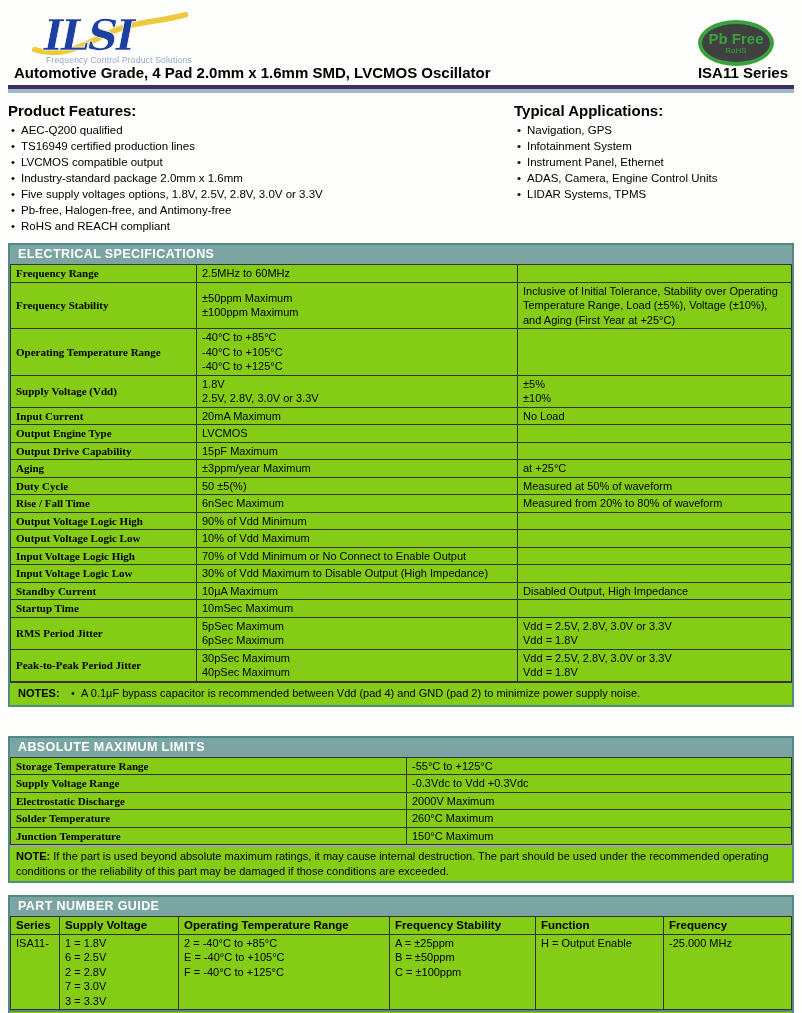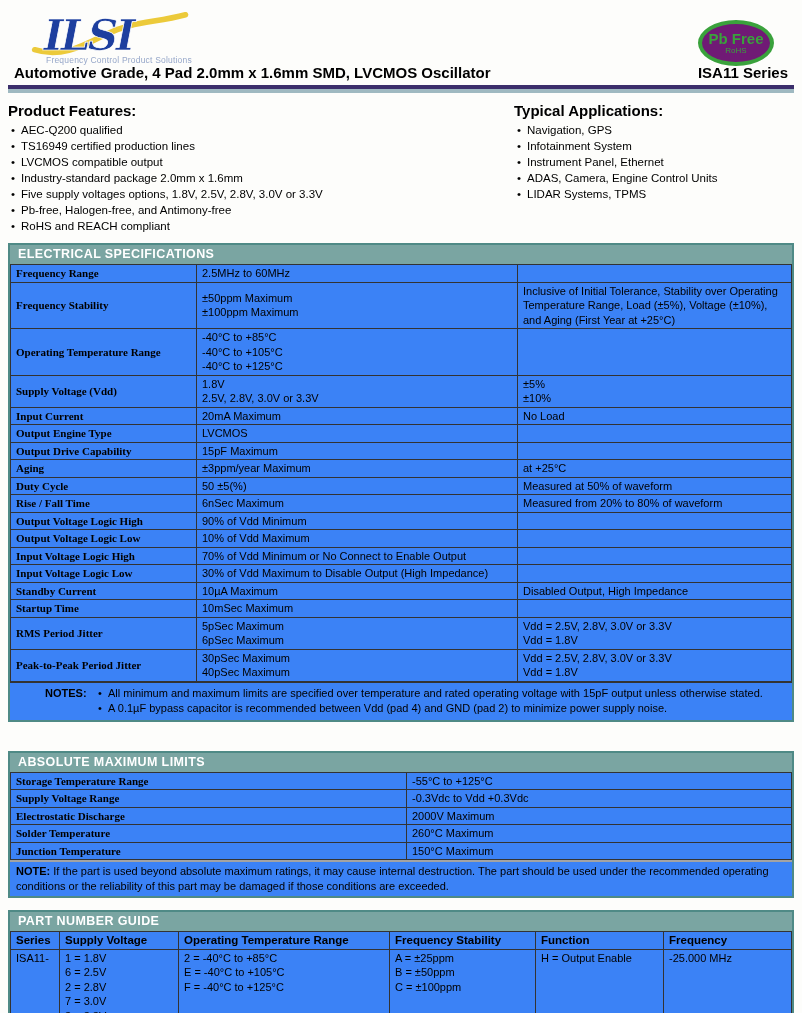--- a/index.html
+++ b/index.html
@@ -10,49 +10,49 @@
     font-family:"Liberation Sans", sans-serif;
   }
   .page { padding:0 8px; }
 
   
   .hdr { display:flex; justify-content:space-between; align-items:flex-start; padding-top:12px; height:62px; }
   .logo-wrap { margin-left:22px; }
   svg.logo { width:162px; height:46px; display:block; }
   .tagline { font-size:8.5px; color:#96a7c9; margin:-3px 0 0 16px; letter-spacing:.2px; }
   .badge { margin:8px 20px 0 0; width:76px; height:46px; border:4px solid var(--green); border-radius:50%;
-           display:flex; flex-direction:column; align-items:center; justify-content:center; background:#701a75;text-align:right; }
+           display:flex; flex-direction:column; align-items:center; justify-content:center; background:#404040;text-align:right; }
   .badge .pb { color:var(--green); font-weight:bold; font-size:15px; line-height:14px; white-space:nowrap; }
   .badge .rohs { color:var(--green); font-size:8px; line-height:9px; }
 
   .titlebar { display:flex; justify-content:space-between; align-items:flex-end; padding:2px 6px 4px 6px; }
   .doc-title, .series { font-size:15px; font-weight:bold; }
   .rule  { height:4px; background:var(--purple); }
   .rule2 { height:4px; background:var(--steel); }
 
   
   .cols { display:flex; margin-top:9px; }
   .col-left { width:506px; }
   .col-right { flex:1; }
   h2.sec { font-size:15px; font-weight:bold; margin:0 0 3px 0; }
   ul.feat { list-style:none; margin:0; padding:0; font-size:11.5px; }
   ul.feat li { padding-left:13px; position:relative; line-height:16px; }
   ul.feat li::before { content:"\2022"; position:absolute; left:3px; }
 
   
-  .tbl-wrap { border:2px solid var(--teal-border); background:#3b82f6; }
+  .tbl-wrap { border:2px solid var(--teal-border); background:#84cc16; }
   .m1 { margin-top:9px; } .m2 { margin-top:29px; } .m3 { margin-top:12px; }
   .tbl-head { background:var(--teal); color:#fff; font-weight:bold; font-size:12.5px;
               letter-spacing:.4px; padding:2px 8px 3px 8px; }
   table { border-collapse:collapse; width:100%; table-layout:fixed; }
   td { border:1px solid #333; font-size:11px; padding:1px 5px; line-height:14.5px; vertical-align:middle; word-wrap:break-word; }
   td.param { font-weight:bold;font-family:Liberation Serif, serif; }
   td.vtop { vertical-align:top; }
   .notes { border-top:1px solid #333; display:flex; font-size:11px; padding:3px 6px 4px 8px; line-height:15px; }
-  .notes .lbl { font-weight:bold; width:52px; flex:none;margin-left:27px; }
+  .notes .lbl { font-weight:bold; width:52px; flex:none; }
   ul.nlist { list-style:none; margin:0; padding:0; }
   ul.nlist li { padding-left:11px; position:relative; }
   ul.nlist li::before { content:"\2022"; position:absolute; left:1px; }
   .note-p { border-top:2px solid #a3a3a3; font-size:11px; padding:2px 6px 3px 6px; line-height:14.5px; }
   .note-p .b { font-weight:bold; }
   .sample { border-top:2px solid var(--teal-border); font-size:11.5px; font-weight:bold; padding:3px 6px 4px 6px; }
   thead td { font-weight:bold; font-size:11.5px; }
 </style>
 </head>
 <body>
@@ -301,21 +301,20 @@
             <td>
               <div>Vdd = 2.5V, 2.8V, 3.0V or 3.3V</div>
               <div>Vdd = 1.8V</div>
             </td>
           </tr>
         </tbody>
     </table>
     <div class="notes">
       <span class="lbl">NOTES:</span>
       <ul class="nlist">
-          <li>All minimum and maximum limits are specified over temperature and rated operating voltage with 15pF output unless otherwise stated.</li>
           <li>A 0.1µF bypass capacitor is recommended between Vdd (pad 4) and GND (pad 2) to minimize power supply noise.</li>
         </ul>
     </div>
   </div>
 
   <div class="tbl-wrap m2">
     <div class="tbl-head">ABSOLUTE MAXIMUM LIMITS</div>
     <table>
       <colgroup>
           <col style="width:396px">

